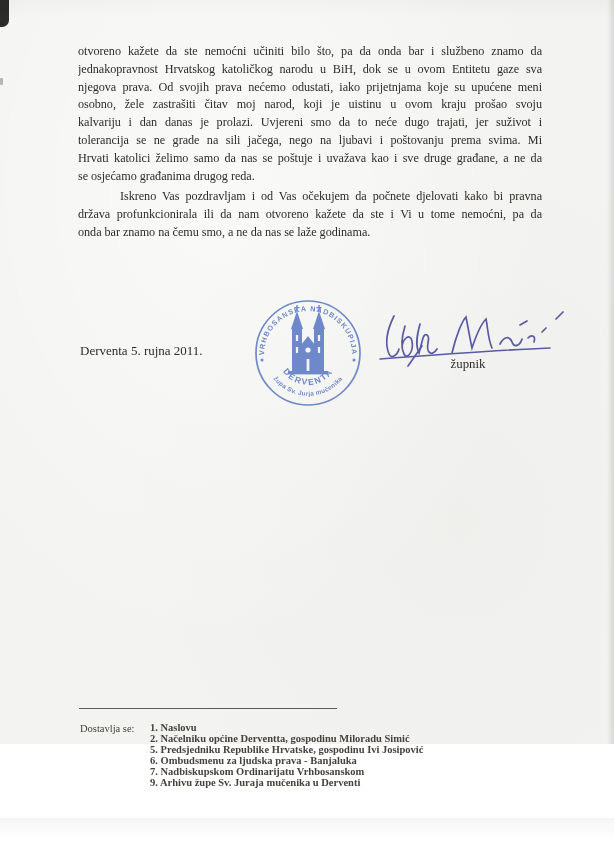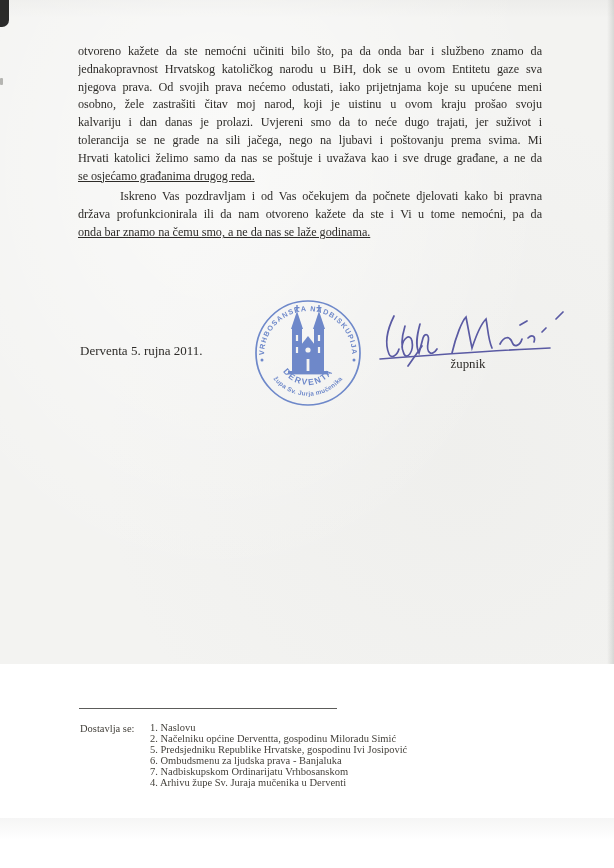--- a/index.html
+++ b/index.html
@@ -3,21 +3,21 @@
 <meta charset="utf-8">
 <style>
   html, body { margin: 0; padding: 0; }
   body {
     width: 614px; height: 868px;
     font-family: "Liberation Serif", serif;
     overflow: hidden;
   }
   .page {
     position: relative;
-    width: 614px; height: 664px;
+    width: 614px; height: 744px;
     background-color: #f3f3f1;
     background-image:
       radial-gradient(ellipse at 35% 25%, rgba(255,255,255,0.55), rgba(255,255,255,0) 60%),
       radial-gradient(ellipse at 75% 70%, rgba(205,205,200,0.10), rgba(205,205,200,0) 55%),
       linear-gradient(to bottom, rgba(150,150,146,0.07), rgba(150,150,146,0) 18px);
   }
   
   .artifact-corner {
     position: absolute; left: 0; top: 0;
     width: 9px; height: 27px;
@@ -45,21 +45,21 @@
     color: #2e2c29;
     font-size: 12.2px;
     letter-spacing: -0.05px;
   }
   .line {
     height: 17.8px; line-height: 17.8px;
     overflow: hidden;
     text-align: justify;
     text-align-last: justify;
   }
-  .line.last { text-align-last: left; text-decoration: underline; }
+  .line.last { text-align-last: left; }
   .line.indent { text-indent: 42px; }
   .para-gap { height: 3px; }
   
   .date-line {
     position: absolute; left: 80px; top: 343px;
     font-size: 13px; color: #2e2c29;
   }
   
   .stamp { position: absolute; left: 252px; top: 297px; }
   .stamp text {
@@ -77,21 +77,21 @@
   .footer-rule {
     position: absolute; left: 79px; top: 708px;
     width: 258px; height: 1px; background: #5c5c5a;
   }
   .dist-label {
     position: absolute; left: 80px; top: 723px;
     font-size: 10.5px; color: #45423c;
   }
   .dist-items {
     position: absolute; left: 150px; top: 723px; width: 340px;
-    font-size: 10.5px; line-height: 10.9px; color: #45423c;
+    font-size: 10.5px; line-height: 10.9px; color: #45423c; font-weight: bold;
   }
   .dist-item { white-space: nowrap; }
 </style>
 </head>
 <body>
 
 <div class="page">
 
   <div class="artifact-corner"></div>
   <div class="artifact-speck"></div>
@@ -180,16 +180,16 @@
   </div>
 
   <div class="footer-rule"></div>
   <div class="dist-label">Dostavlja se:</div>
   <div class="dist-items">
     <div class="dist-item">1. Naslovu</div>
     <div class="dist-item">2. Načelniku općine Derventta, gospodinu Miloradu Simić</div>
     <div class="dist-item">5. Predsjedniku Republike Hrvatske, gospodinu Ivi Josipović</div>
     <div class="dist-item">6. Ombudsmenu za ljudska prava - Banjaluka</div>
     <div class="dist-item">7. Nadbiskupskom Ordinarijatu Vrhbosanskom</div>
-    <div class="dist-item">4. Arhivu župe Sv. Juraja mučenika u Derventi</div>
+    <div class="dist-item">9. Arhivu župe Sv. Juraja mučenika u Derventi</div>
   </div>
 
 </div>
 
 </body></html>

